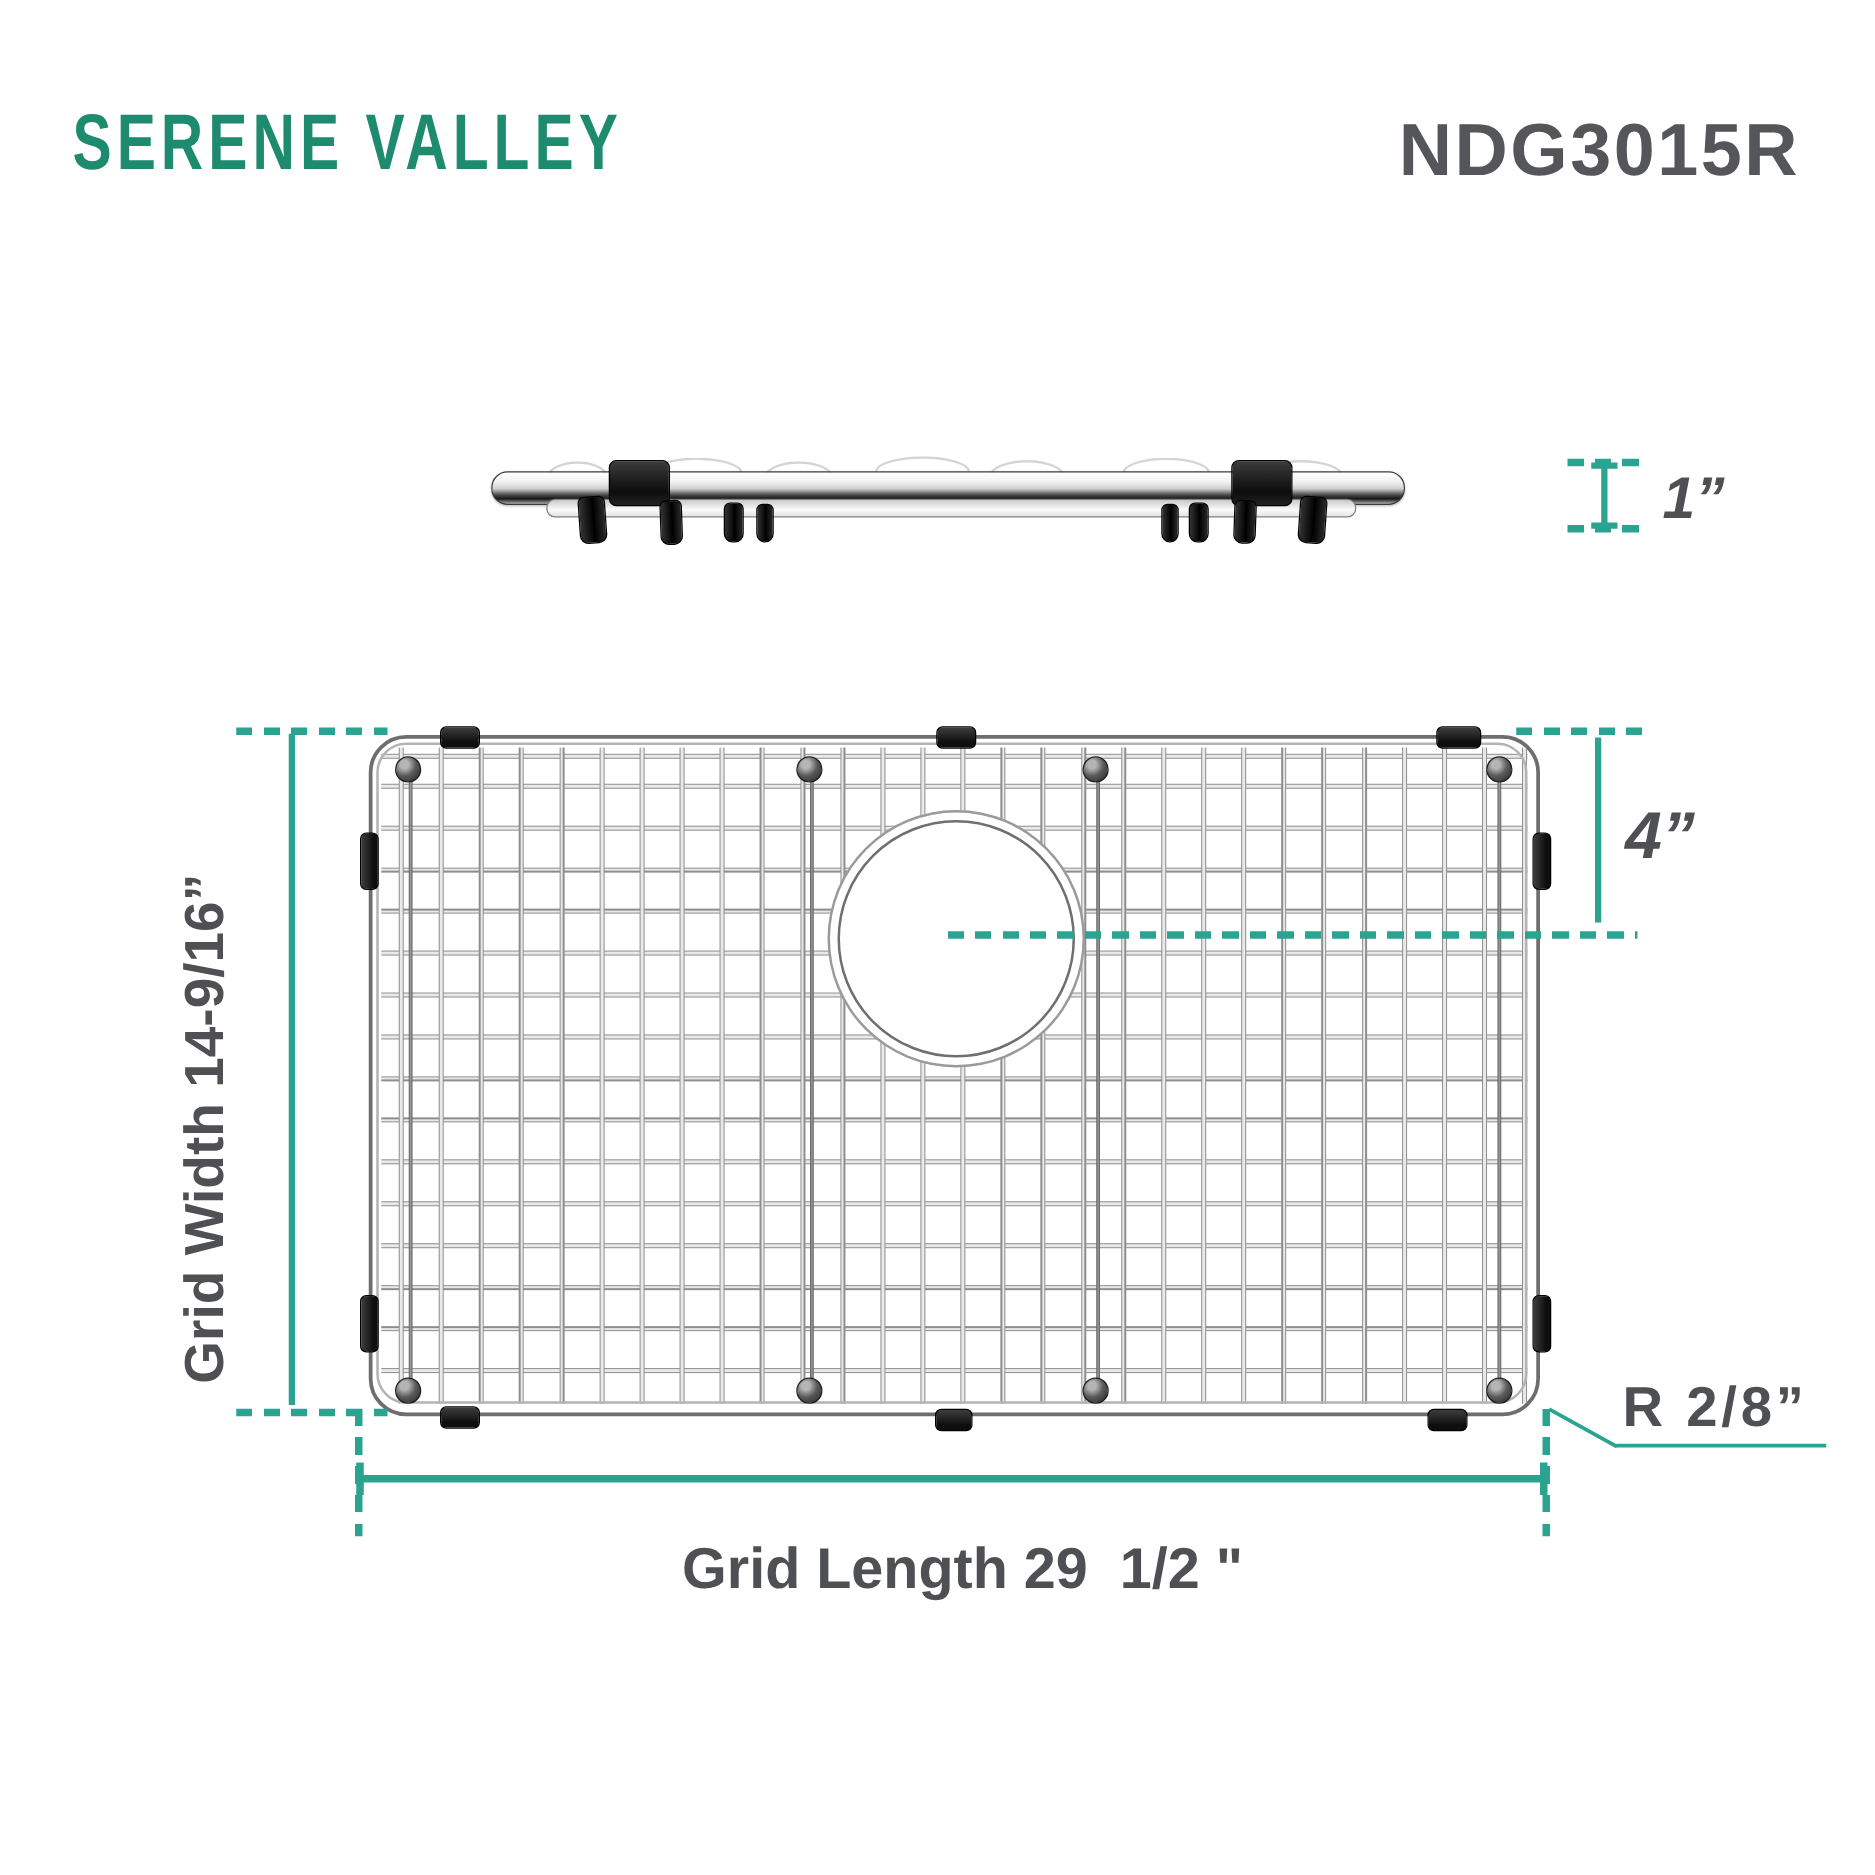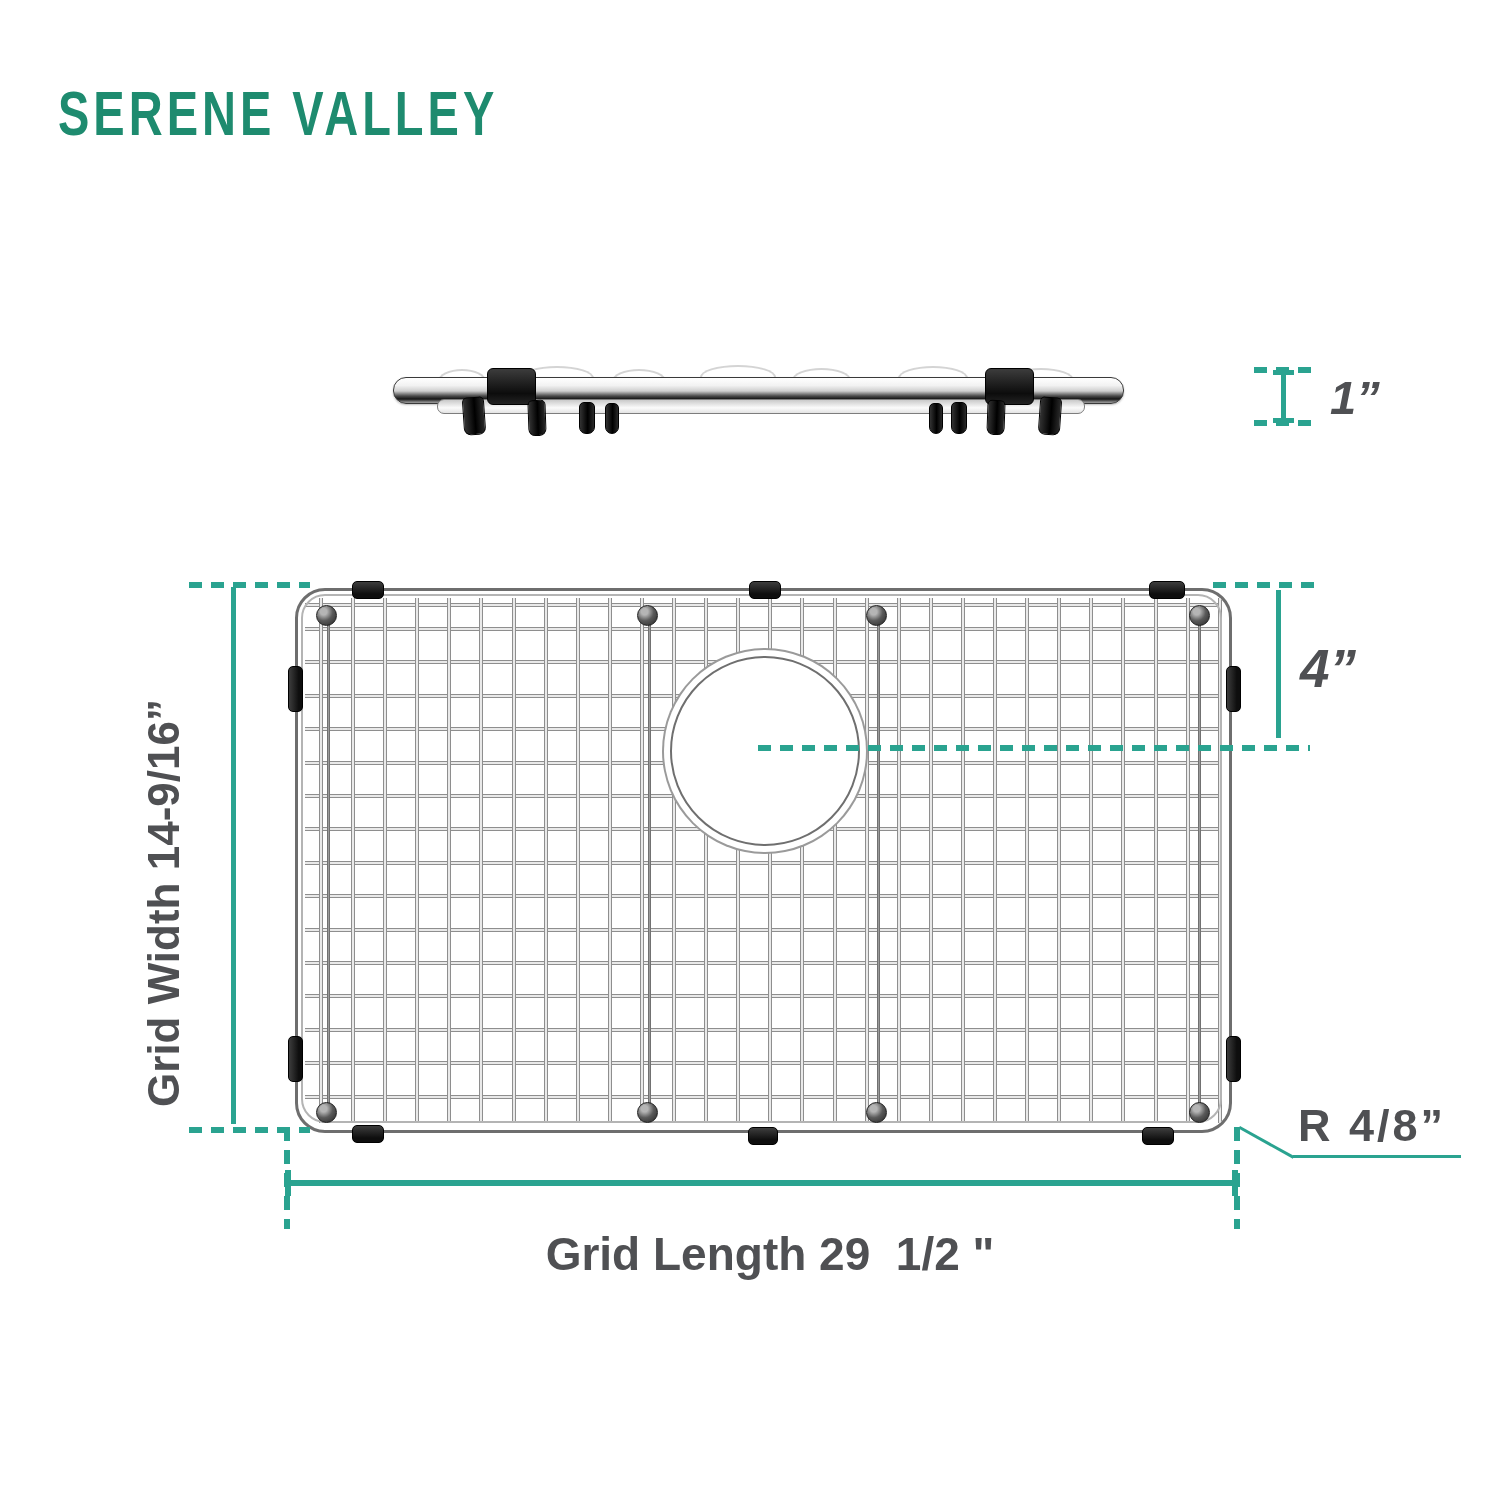--- a/index.html
+++ b/index.html
@@ -97,20 +97,21 @@
   .leader{background:var(--accent);}
   .dim-label{color:var(--text);font-weight:bold;white-space:pre;}
   .italic{font-style:italic;}
 </style>
 </head>
 <body>
 
 <div class="canvas">
 
   <div class="abs brand-logo">SERENE VALLEY</div>
+  <div class="abs model-number">NDG3015R</div>
 
   <div>
     <div class="abs squig" style="left:438px;top:369px;width:44px;"></div>
     <div class="abs squig" style="left:520px;top:366px;width:70px;"></div>
     <div class="abs squig" style="left:612px;top:369px;width:50px;"></div>
     <div class="abs squig" style="left:700px;top:365px;width:72px;"></div>
     <div class="abs squig" style="left:792px;top:368px;width:55px;"></div>
     <div class="abs squig" style="left:898px;top:366px;width:66px;"></div>
     <div class="abs squig" style="left:1008px;top:368px;width:62px;"></div>
 
@@ -191,16 +192,16 @@
   <div>
     <div class="abs dash-h" style="left:1213px;top:582px;width:110px;"></div>
     <div class="abs dash-h" style="left:758px;top:745px;width:552px;"></div>
     <div class="abs solid" style="left:1276px;top:590px;width:5px;height:148px;"></div>
     <div class="abs dim-label italic" style="left:1300px;top:638px;font-size:53px;">4”</div>
   </div>
 
   <div>
     <div class="abs leader" style="left:1240px;top:1126px;width:62px;height:3px;transform:rotate(29deg);transform-origin:0 0;"></div>
     <div class="abs leader" style="left:1293px;top:1155px;width:168px;height:3px;"></div>
-    <div class="abs dim-label" style="left:1298px;top:1100px;font-size:45px;letter-spacing:3px;">R 4/8”</div>
+    <div class="abs dim-label" style="left:1298px;top:1100px;font-size:45px;letter-spacing:3px;">R 2/8”</div>
   </div>
 
 </div>
 
 </body></html>

